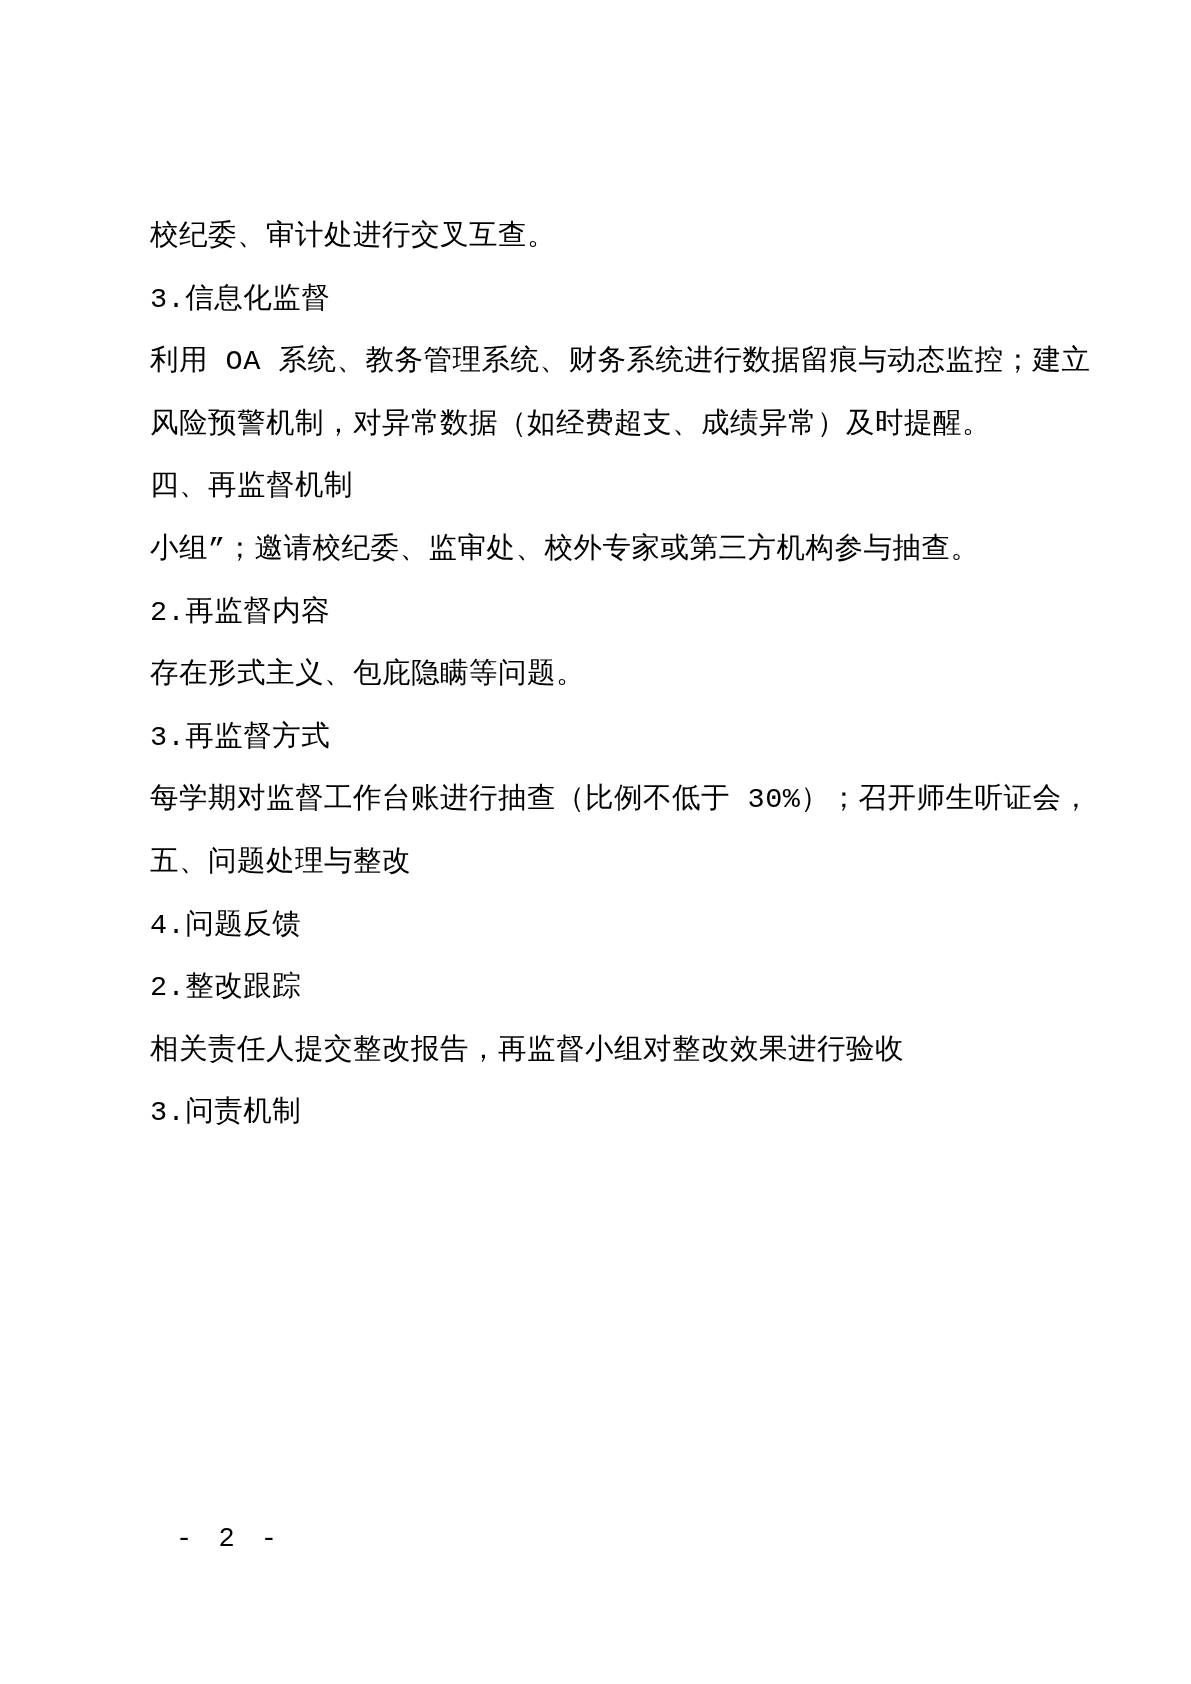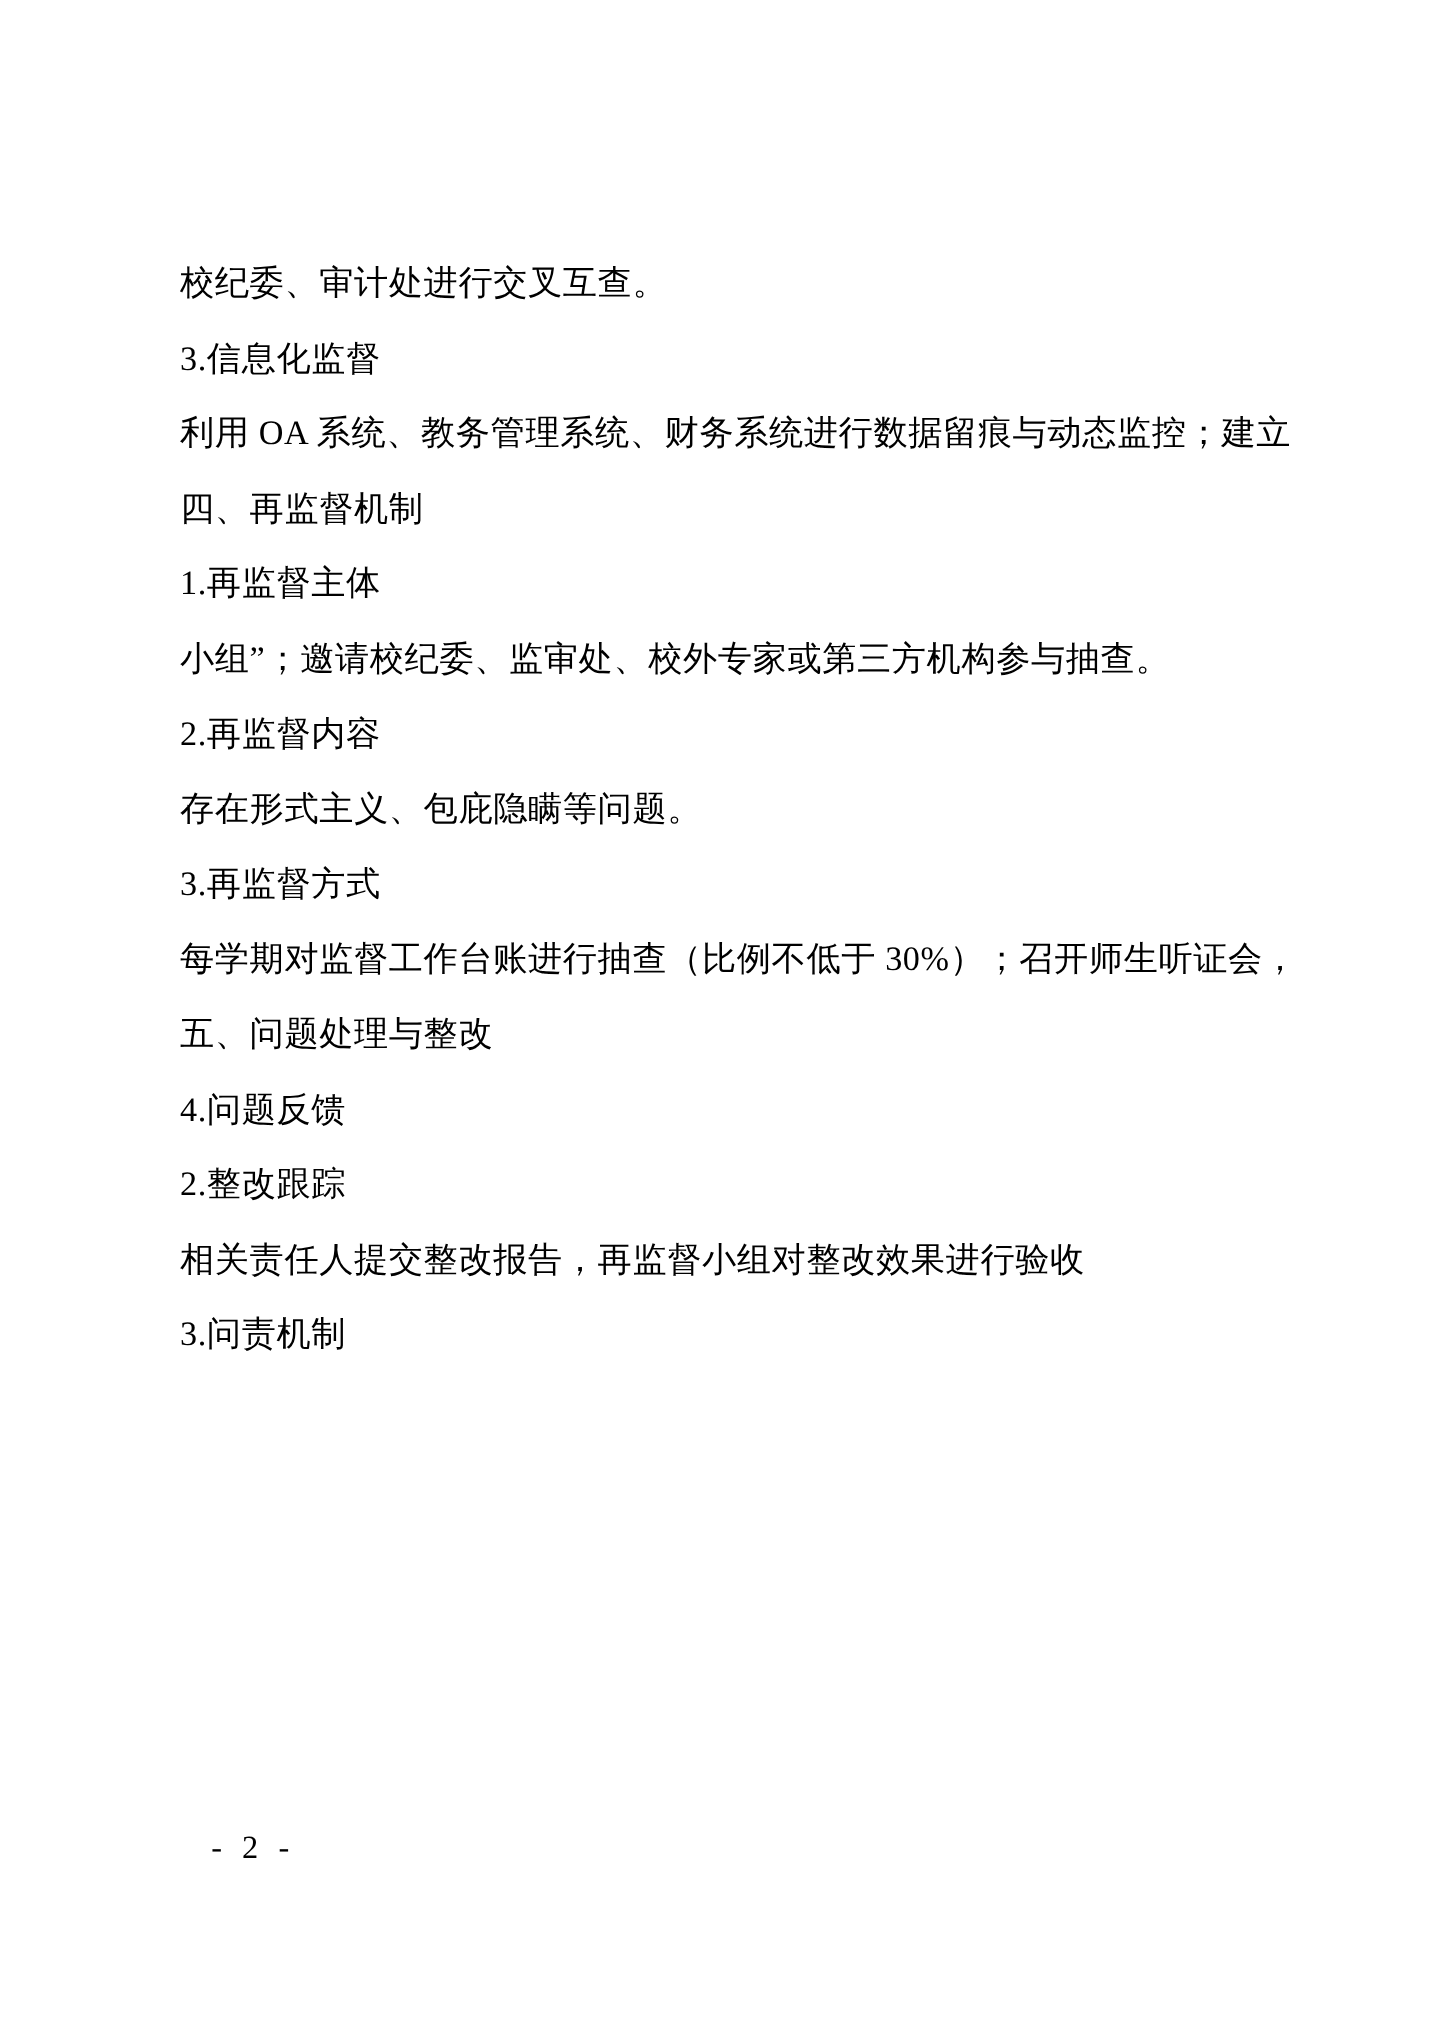--- a/index.html
+++ b/index.html
@@ -7,21 +7,21 @@
     width: 1191px;
     height: 1684px;
     background: #ffffff;
   }
   .page {
     position: relative;
     width: 1191px;
     height: 1684px;
     background: #ffffff;
     color: #000000;
-    font-family: Liberation Serif, serif;
+    font-family: Liberation Mono, monospace;
     overflow: hidden;
   }
   .text-block {
     position: absolute;
     left: 150px;
     top: 206px;
     width: 900px;
   }
   .doc-line {
     height: 62.6px;
@@ -41,22 +41,22 @@
   }
 </style>
 </head>
 <body>
 
 <div class="page">
   <div class="text-block">
     <div class="doc-line">校纪委、审计处进行交叉互查。</div>
     <div class="doc-line">3.信息化监督</div>
     <div class="doc-line">利用 OA 系统、教务管理系统、财务系统进行数据留痕与动态监控；建立</div>
+    <div class="doc-line">风险预警机制，对异常数据（如经费超支、成绩异常）及时提醒。</div>
     <div class="doc-line">四、再监督机制</div>
-    <div class="doc-line">1.再监督主体</div>
     <div class="doc-line">小组”；邀请校纪委、监审处、校外专家或第三方机构参与抽查。</div>
     <div class="doc-line">2.再监督内容</div>
     <div class="doc-line">存在形式主义、包庇隐瞒等问题。</div>
     <div class="doc-line">3.再监督方式</div>
     <div class="doc-line">每学期对监督工作台账进行抽查（比例不低于 30%）；召开师生听证会，</div>
     <div class="doc-line">五、问题处理与整改</div>
     <div class="doc-line">4.问题反馈</div>
     <div class="doc-line">2.整改跟踪</div>
     <div class="doc-line">相关责任人提交整改报告，再监督小组对整改效果进行验收</div>
     <div class="doc-line">3.问责机制</div>

